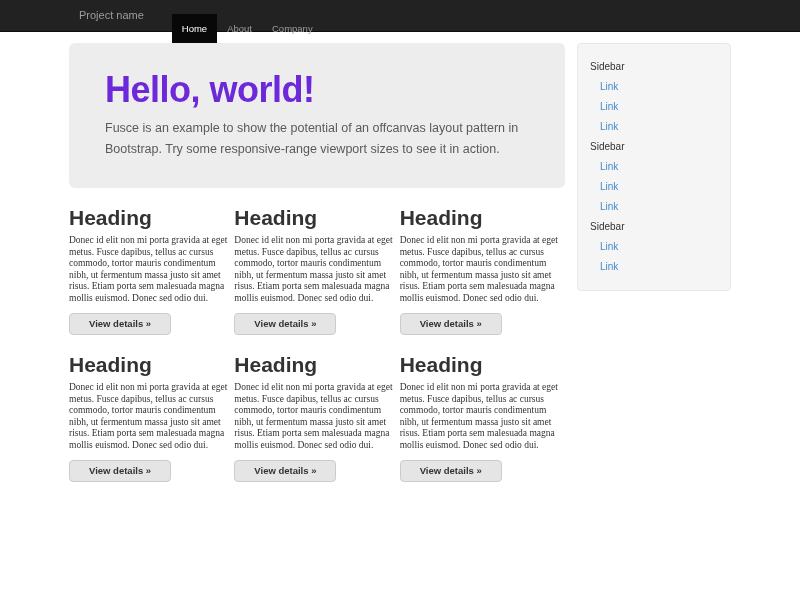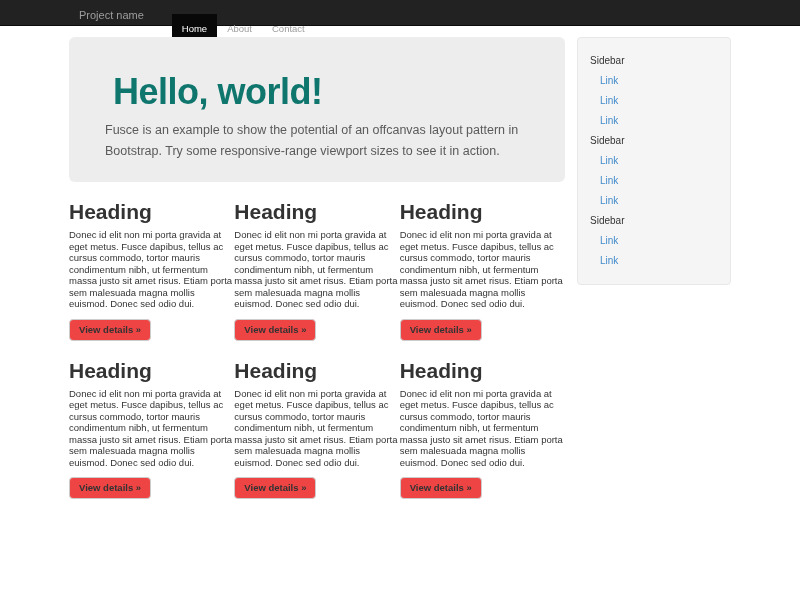--- a/index.html
+++ b/index.html
@@ -8,21 +8,21 @@
     --sidebar_border:#e8e8e8; --link_blue:#428bca; --button_border:#cccccc;
     --text:#333333; --divider:#e7e7e7;
   }
   *{box-sizing:border-box;}
   html,body{margin:0;padding:0;}
   body{
     width:800px;height:600px;overflow:hidden;background:#fff;
     font-family:"Liberation Sans","DejaVu Sans",sans-serif;color:var(--text);
   }
   
-  .navbar{height:26px;background:var(--navbar_bg);border-bottom:1px solid #0d0d0d;}
+  .navbar{height:32px;background:var(--navbar_bg);border-bottom:1px solid #0d0d0d;}
   .navbar-inner{width:662px;margin:0 auto;display:flex;align-items:stretch;height:100%;}
   .brand{
     color:var(--navbar_text);font-size:11px;line-height:30px;
     padding:0 14px 0 10px;text-decoration:none;white-space:nowrap;
   }
   .nav{display:flex;list-style:none;margin:0;padding:14px;}
   .nav li{display:block;}
   .nav a{
     display:block;line-height:30px;padding:0 10px;font-size:9.5px;
     color:var(--navbar_text);text-decoration:none;
@@ -31,32 +31,32 @@
   
   .container{width:662px;margin:0 auto;}
   .main-row{display:flex;gap:12px;margin-top:11px;align-items:flex-start;}
   .content-col{width:496px;flex:0 0 496px;}
   
   .jumbotron{
     background:var(--jumbotron_bg);border-radius:6px;
     padding:26px 20px 28px 36px;height:145px;
   }
   .jumbotron h1{
-    margin:8px;font-size:36px;line-height:41px;font-weight:bold;
-    color:#0f766e;letter-spacing:-0.5px;
+    margin:0;font-size:36px;line-height:41px;font-weight:bold;
+    color:#6d28d9;letter-spacing:-0.5px;
   }
   .jumbotron p{margin:8px 0 0;font-size:12.5px;line-height:21px;color:#5a5a5a;max-width:440px;}
   
   .cards-row{display:flex;gap:0;}
   .card{flex:1;min-width:0;}
   .card h2{margin:18px 0 6px;font-size:21px;line-height:23px;font-weight:700;color:#333;}
-  .card p{margin:0 0 9px;font-size:9.5px;line-height:11.5px;color:#333;}
+  .card p{margin:0 0 9px;font-size:9.5px;line-height:11.5px;color:#333;font-family:Liberation Serif, serif;}
   .btn{
-    display:inline-block;padding:4px 9px;font-size:9.5px;font-weight:700;
-    color:#333;background:#ef4444;border:1px solid var(--button_border);
+    display:inline-block;padding:4px 19px;font-size:9.5px;font-weight:700;
+    color:#333;background:#e5e5e5;border:1px solid var(--button_border);
     border-radius:4px;text-decoration:none;line-height:12px;
   }
   
   .sidebar{
     width:154px;flex:0 0 154px;background:var(--sidebar_bg);
     border:1px solid var(--sidebar_border);border-radius:4px;
     padding:13px 12px;
   }
   .sidebar .group-title{font-size:10px;line-height:20px;color:#333;}
   .sidebar a.side-link{
@@ -74,21 +74,21 @@
   <div class="navbar-inner">
     <a href="#" class="brand">Project name</a>
     <ul class="nav">
         <li class="active">
           <a href="#">Home</a>
         </li>
         <li>
           <a href="#">About</a>
         </li>
         <li>
-          <a href="#">Contact</a>
+          <a href="#">Company</a>
         </li>
       </ul>
   </div>
 </nav>
 
 <div class="container">
   <div class="main-row">
 
     <div class="content-col">
       <div class="jumbotron">

